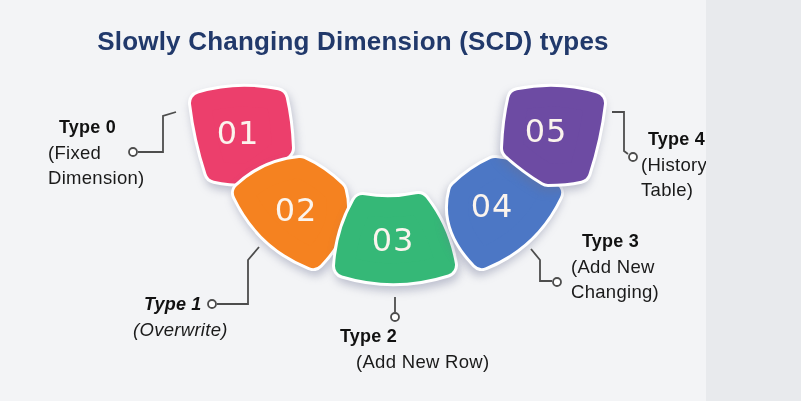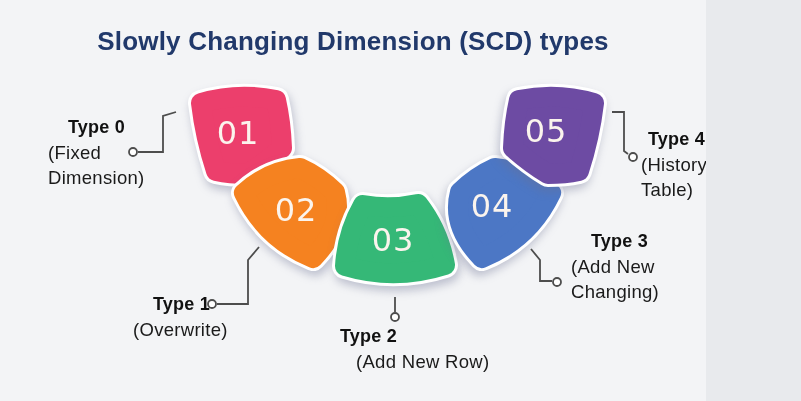--- a/index.html
+++ b/index.html
@@ -14,21 +14,21 @@
   .fan{position:absolute;left:0;top:0;width:801px;height:401px;}
   .wedge-under{fill:#ffffff;stroke:#ffffff;stroke-width:26px;stroke-linejoin:round;
     filter:drop-shadow(2px 5px 4px rgba(105,110,145,.38));}
   .wedge-color{stroke-width:20px;stroke-linejoin:round;}
   .wedge-num{font-family:"DejaVu Sans",sans-serif;font-size:32px;fill:#fbf4ed;
     letter-spacing:1px;text-anchor:middle;}
   .conn{fill:none;stroke:#4d4d4d;stroke-width:1.8px;}
   .conn-dot{fill:#ffffff;stroke:#4d4d4d;stroke-width:1.8px;}
   .lbl{position:absolute;color:#1a1a1a;font-size:18.5px;line-height:25px;letter-spacing:.3px;}
   .lbl b{display:block;font-size:18px;font-weight:bold;letter-spacing:.2px;color:#111;}
-  .lbl .ind1{margin-left:20px;}
+  .lbl .ind1{margin-left:11px;}
   .lbl .ind2{margin-left:7px;}
   .lbl-center{text-align:left;}
   .gfg-logo{position:absolute;left:725px;top:12px;}
 </style>
 </head>
 <body>
 
 <div class="canvas">
 
   <div class="title">Slowly Changing Dimension (SCD) types</div>
@@ -86,21 +86,21 @@
     <path class="conn" d="M612,112 H624 V151 L628,154"></path>
     <circle class="conn-dot" cx="633" cy="157" r="4"></circle>
   </svg>
 
   <div class="lbl" style="left:48px;top:115px;">
     <b class="ind1">Type 0</b>
     <span>(Fixed</span><br>
     <span>Dimension)</span>
   </div>
 
-  <div class="lbl" style="left:133px;top:292px;">
+  <div class="lbl" style="left:133px;top:292px;font-style:italic;">
     <b class="ind1">Type 1</b>
     <span>(Overwrite)</span>
   </div>
 
   <div class="lbl lbl-center" style="left:340px;top:324px;width:112px;">
     <b>Type 2</b>
   </div>
   <div class="lbl" style="left:356px;top:349px;">
     <span>(Add New Row)</span>
   </div>

